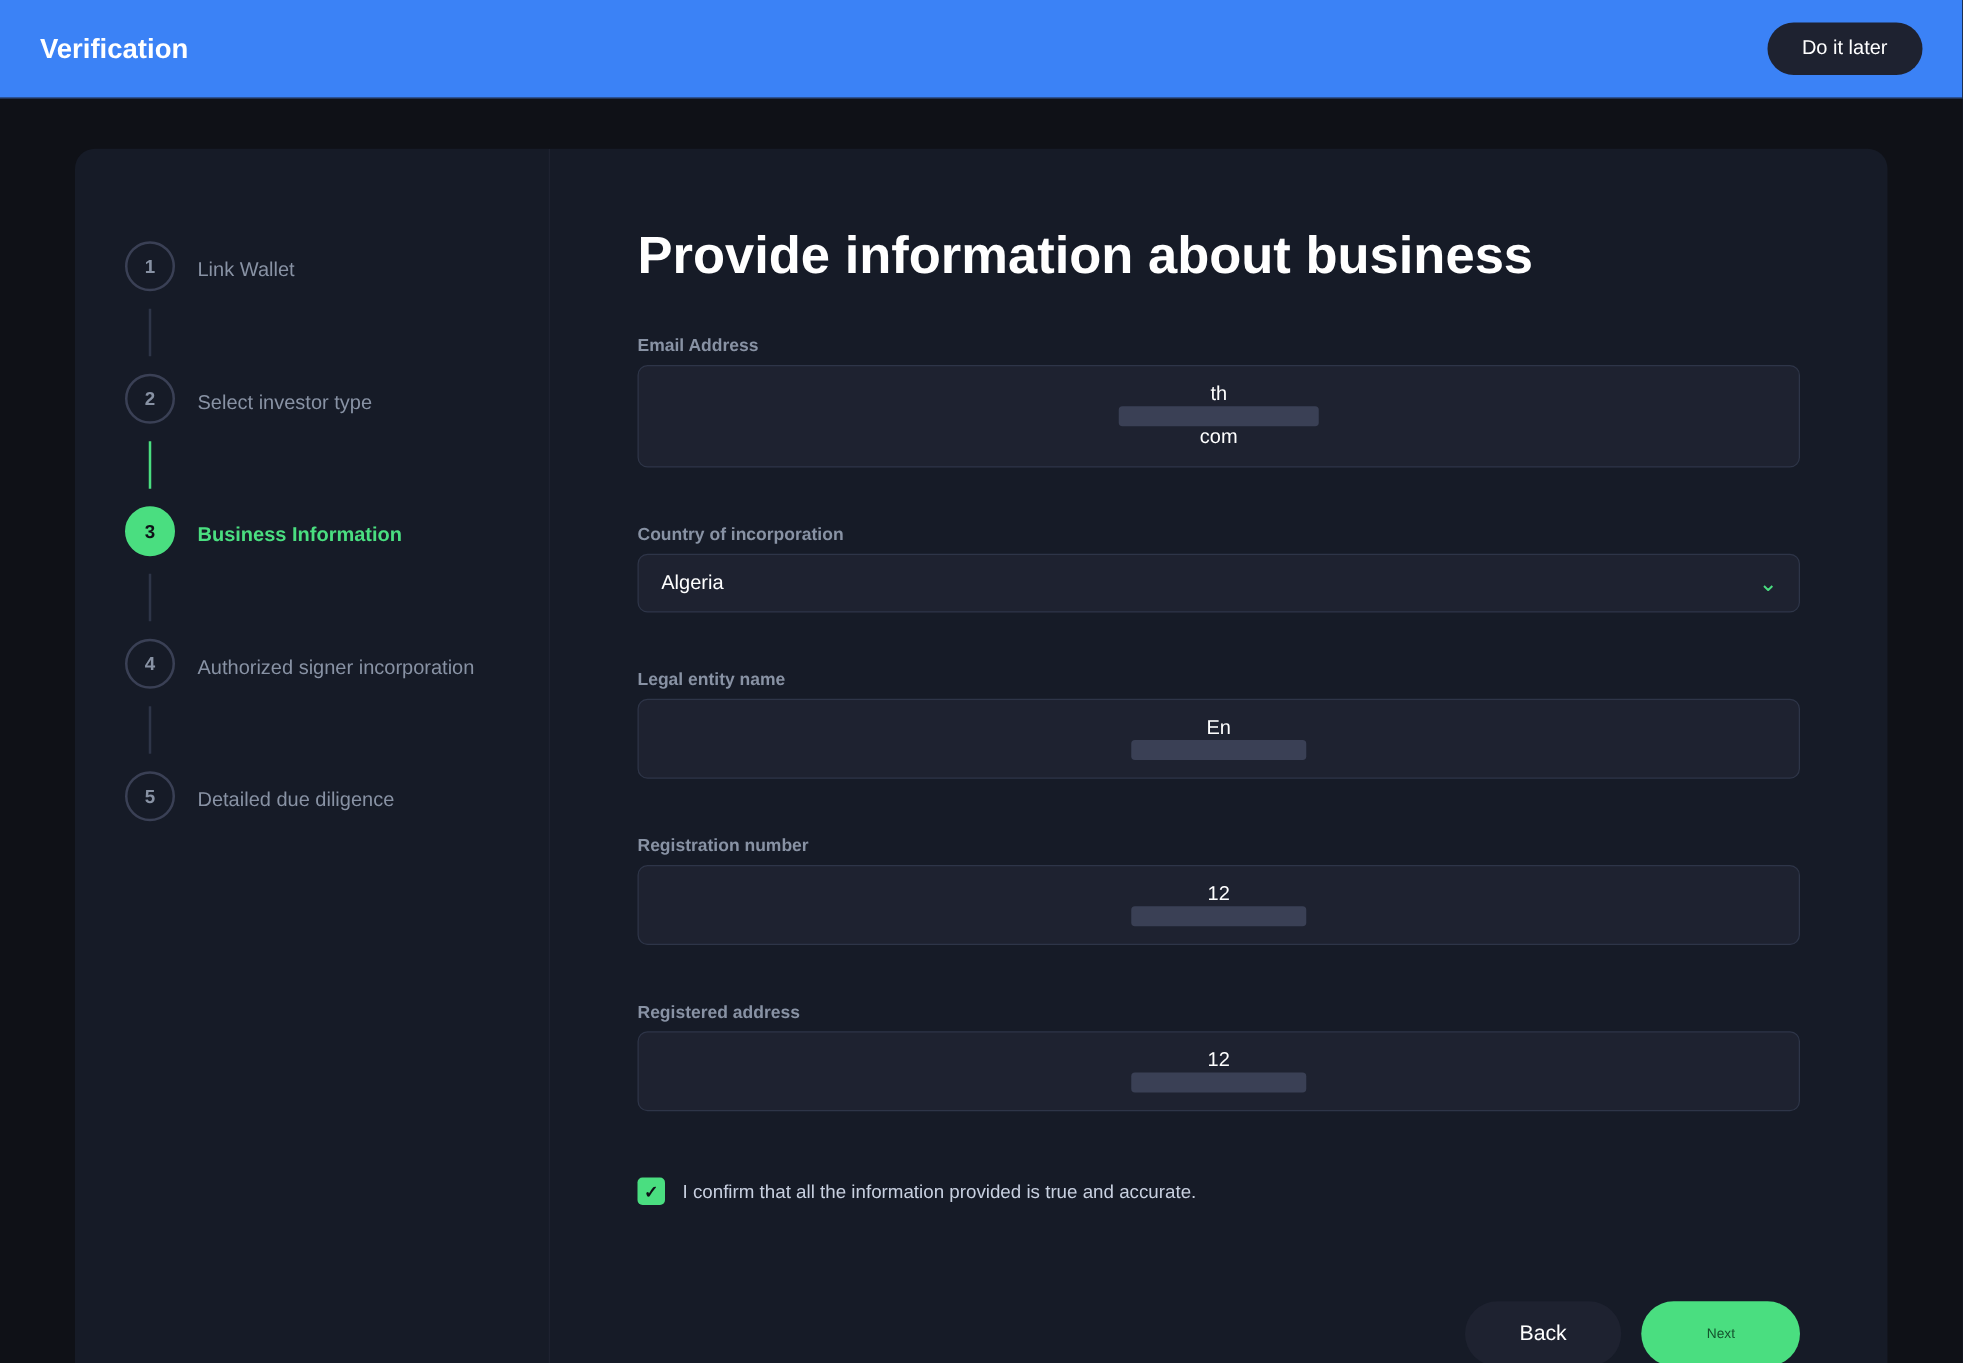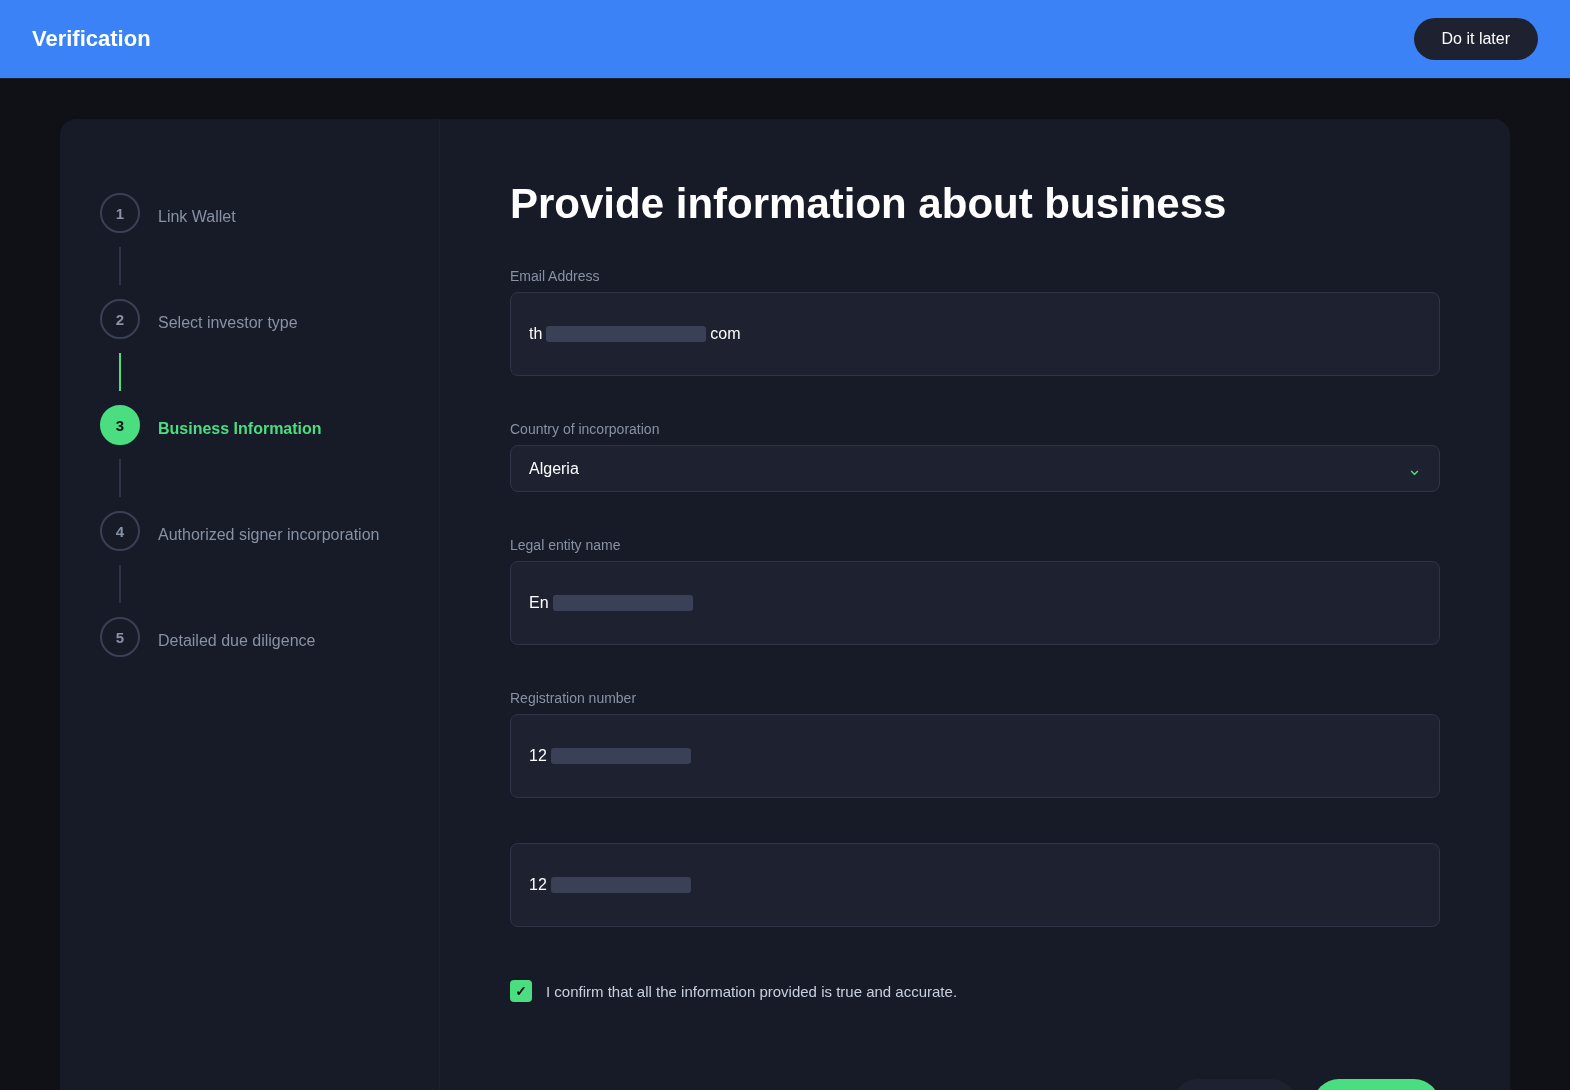--- a/index.html
+++ b/index.html
@@ -155,21 +155,21 @@
 
     .form-group {
       margin-bottom: 24px;
     }
 
     .form-label {
       display: block;
       font-size: 14px;
       color: #8892a4;
       margin-bottom: 8px;
-      font-weight: 400;
+      font-weight: 700;
     }
 
     .form-select-wrapper {
       position: relative;
     }
 
     .form-select {
       width: 100%;
       background-color: #1e2230;
       border: 1px solid #2e3548;
@@ -194,22 +194,23 @@
     }
 
     
     .input-with-redact {
       display: flex;
       align-items: center;
       gap: 0;
       background-color: #1e2230;
       border: 1px solid #2e3548;
       border-radius: 8px;
-      padding: 32px 18px;
+      padding: 14px 18px;
       width: 100%;
+      flex-direction: column;
     }
 
     .input-visible-text {
       color: #ffffff;
       font-size: 16px;
     }
 
     .input-redact-bar {
       display: inline-block;
       height: 16px;
@@ -382,20 +383,21 @@
 
       <div class="form-group">
         <label class="form-label">Registration number</label>
         <div class="input-with-redact">
           <span class="input-visible-text">12</span>
           <span class="input-redact-bar" style="width:140px;"></span>
         </div>
       </div>
 
       <div class="form-group">
+        <label class="form-label">Registered address</label>
         <div class="input-with-redact">
           <span class="input-visible-text">12</span>
           <span class="input-redact-bar" style="width:140px;"></span>
         </div>
       </div>
 
       <div class="confirm-row">
         <div class="checkbox-custom">
           <span class="checkbox-checkmark">✓</span>
         </div>

